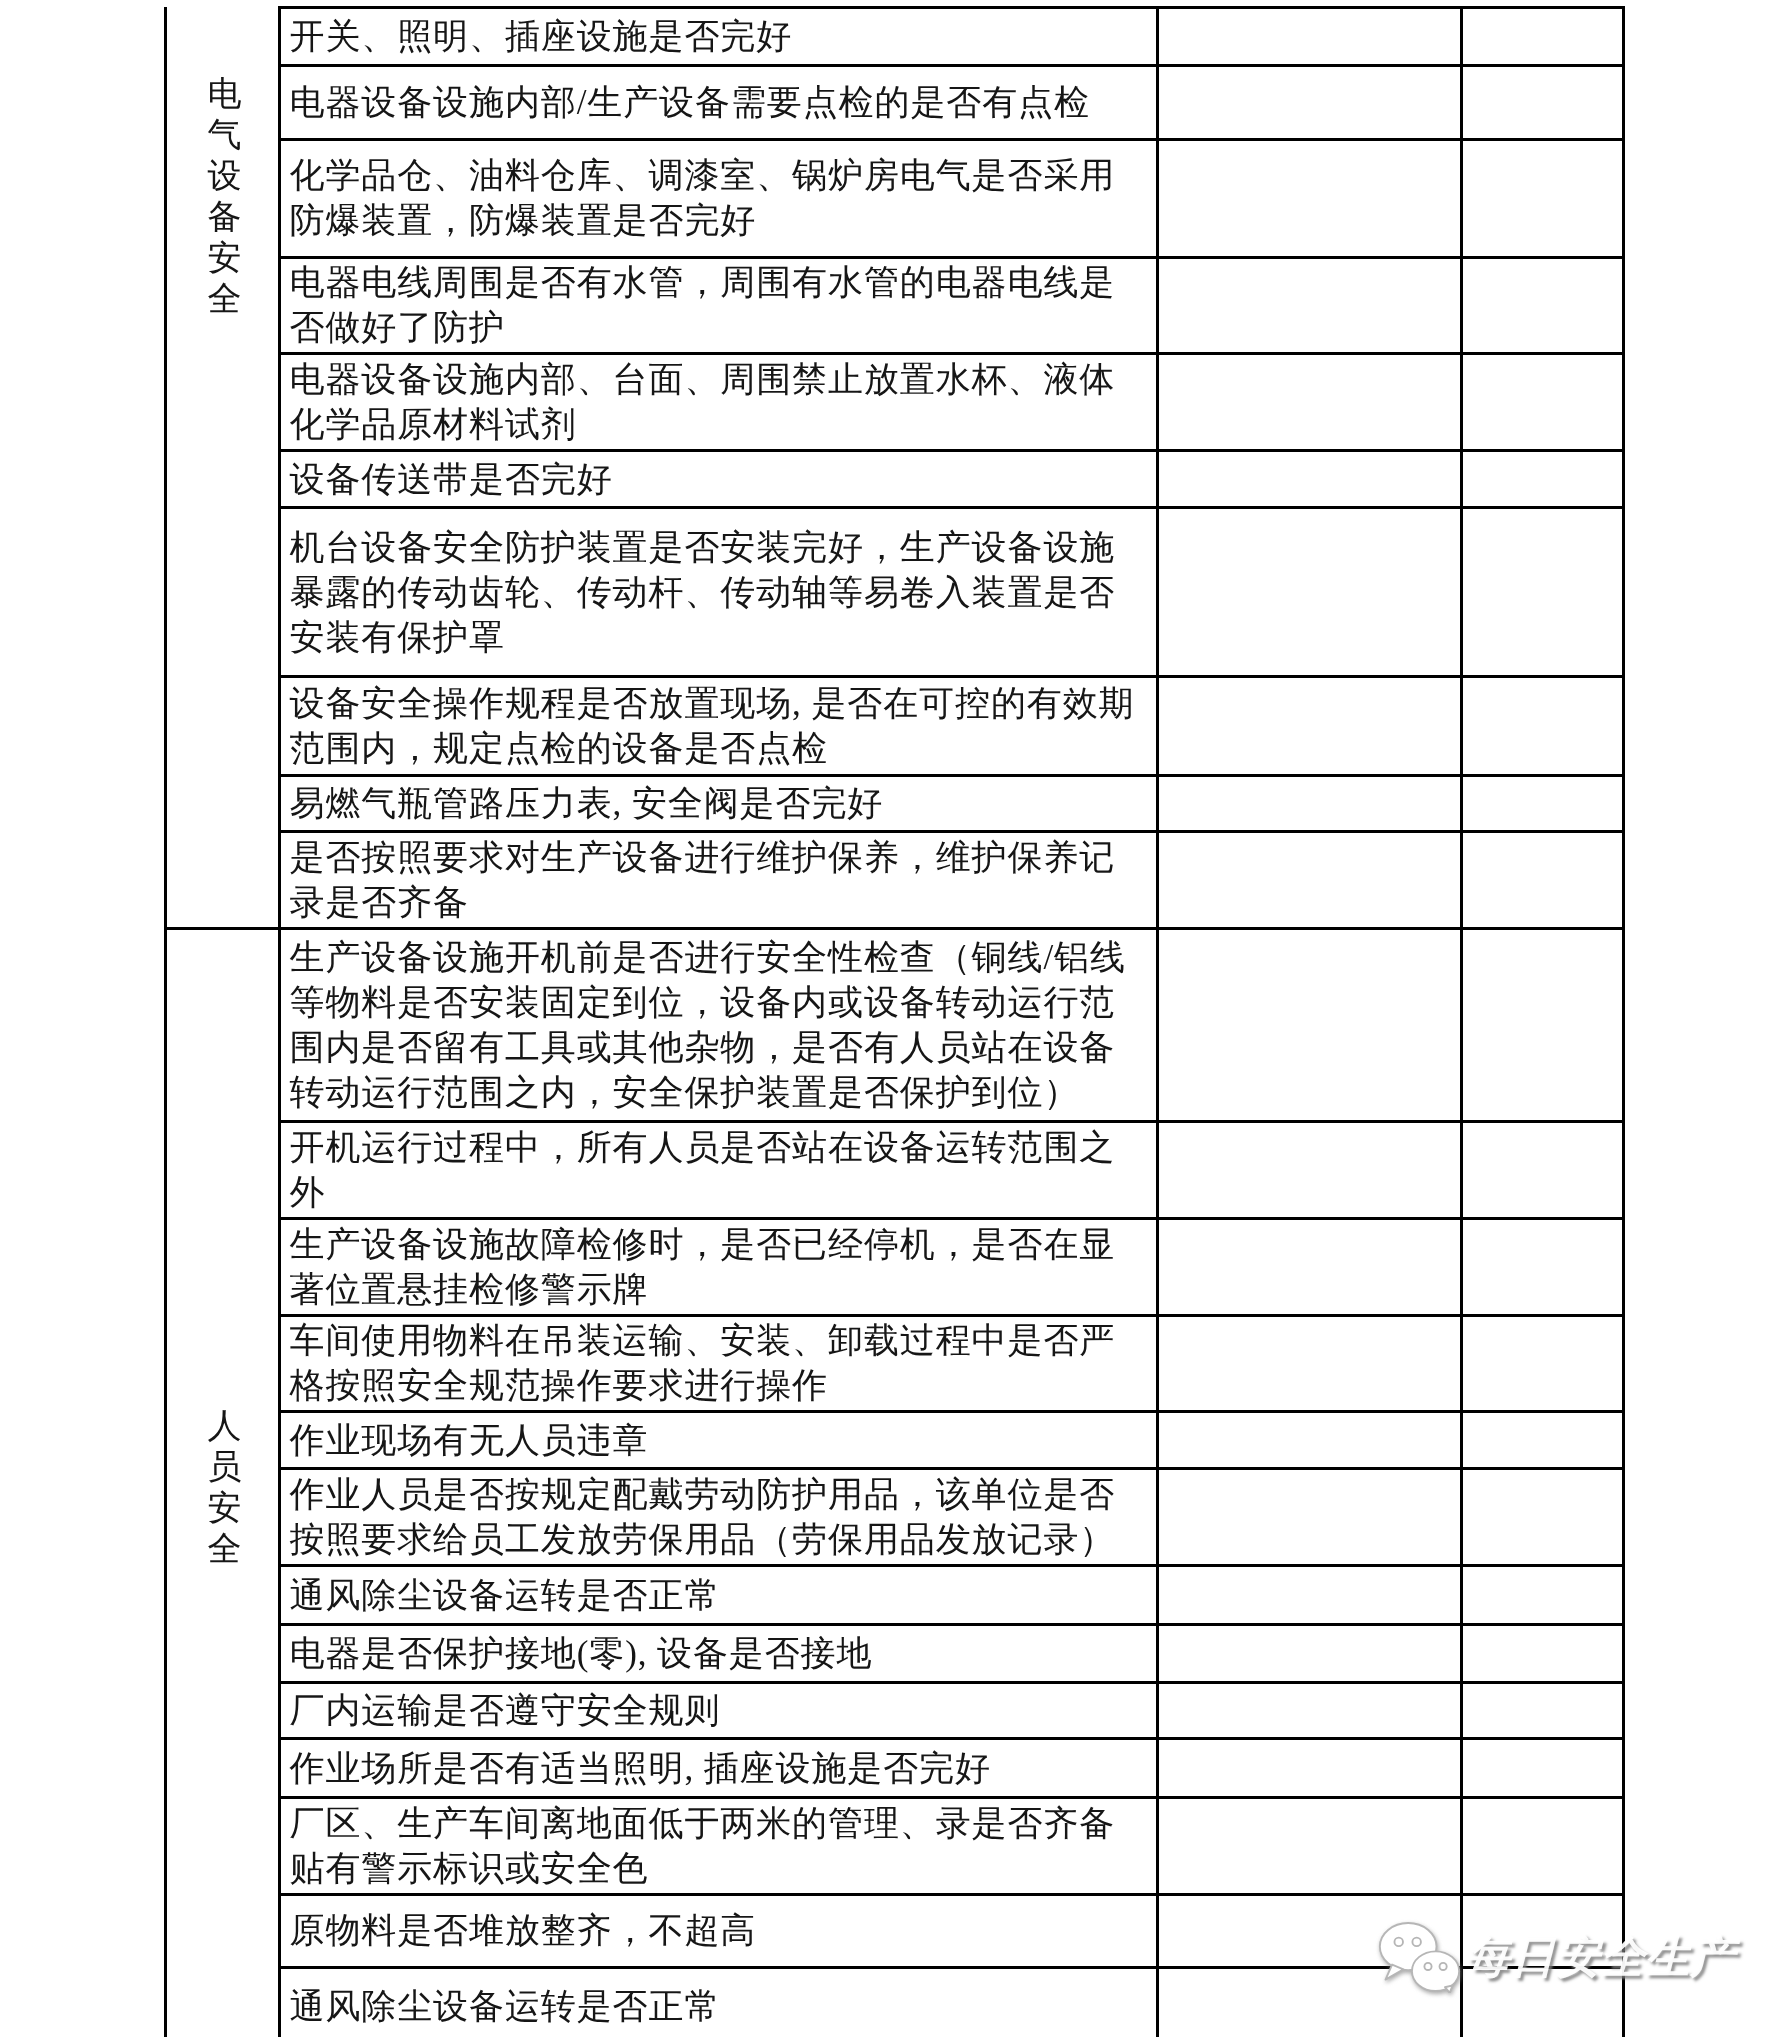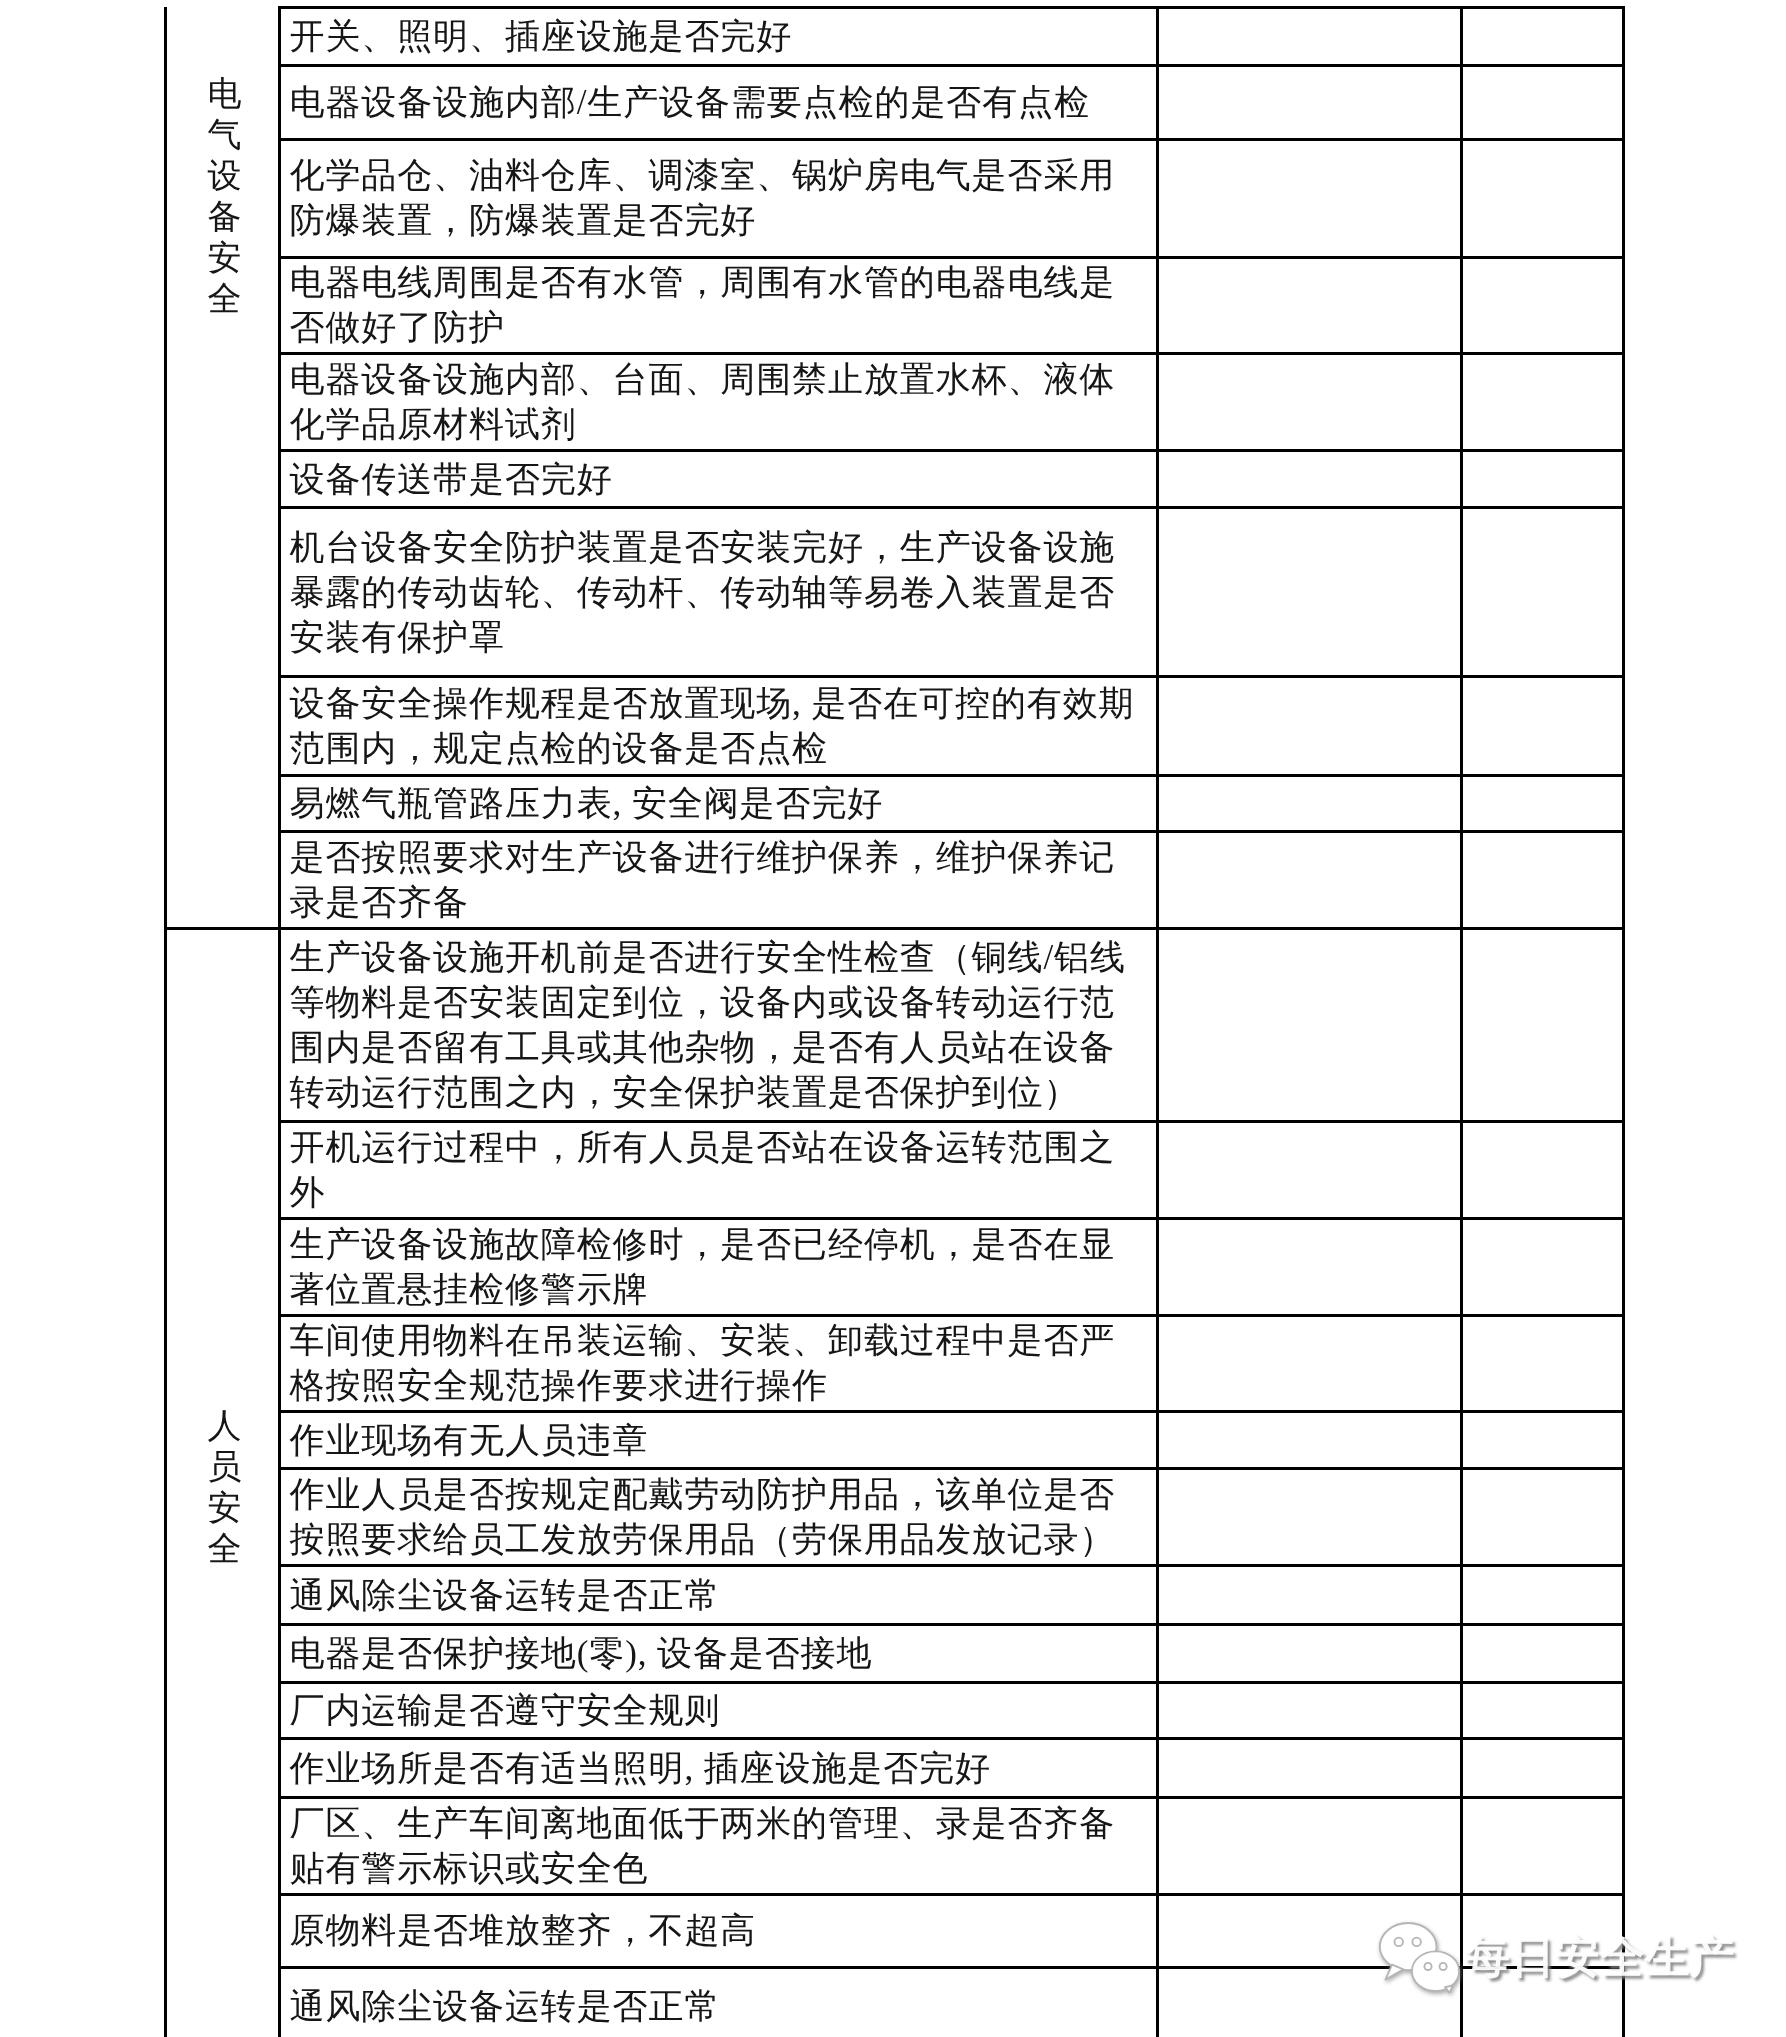--- a/index.html
+++ b/index.html
@@ -46,20 +46,21 @@
     text-align: right;
   }
   td.cat.cut .vtext { margin-top: 66px; }
   td.chk { background: #ffffff; }
   .watermark {
     position: absolute;
     left: 1377px; top: 1921px;
     display: flex;
     align-items: flex-start;
     z-index: 5;
+    font-style: italic;
   }
   .wm-icon {
     filter: drop-shadow(1.9px 2.8px 1.9px rgba(125,125,125,0.65));
     flex: 0 0 auto;
   }
   .wm-text {
     margin: 15px 0 0 3.8px;
     font-size: 44px;
     font-weight: bold;
     line-height: 1;

